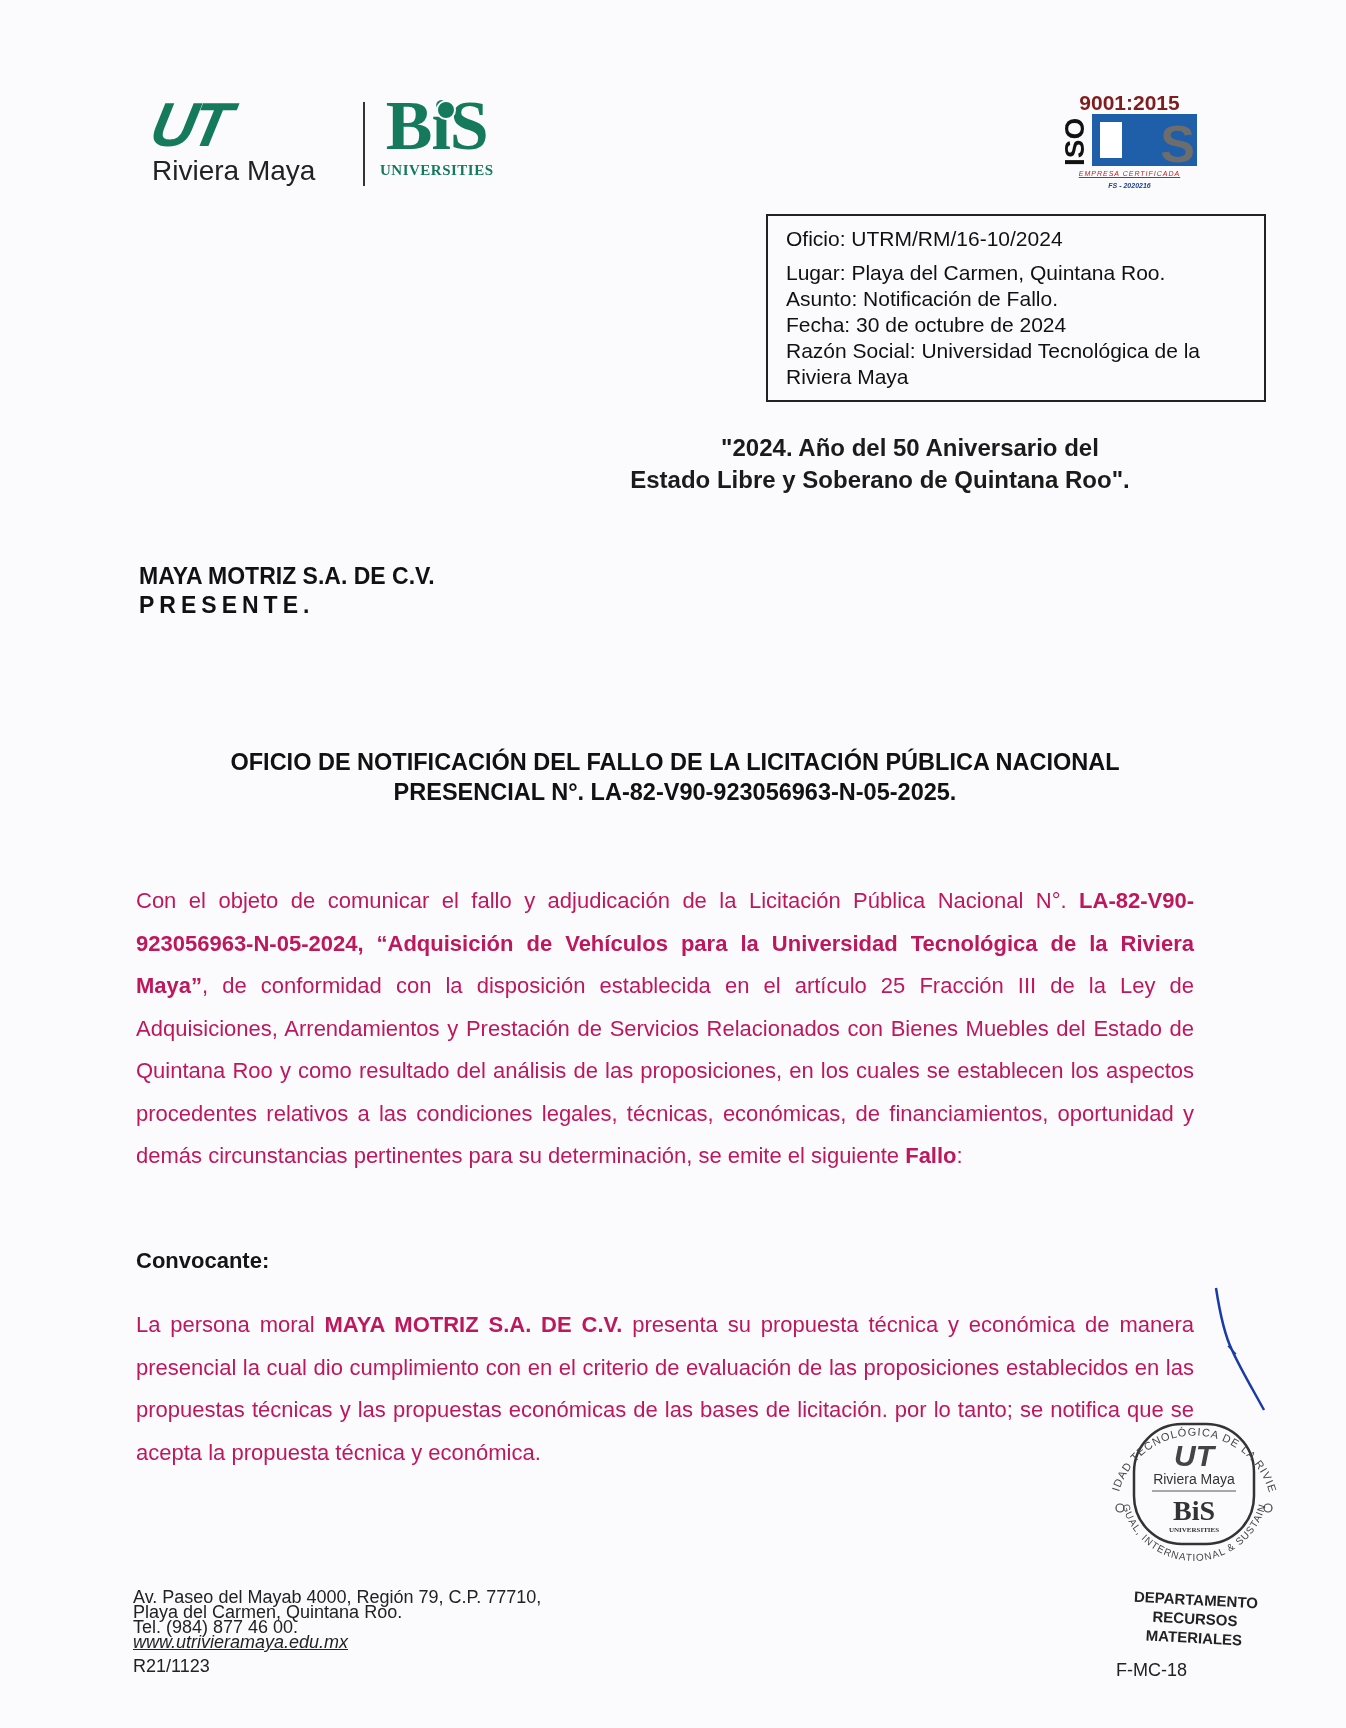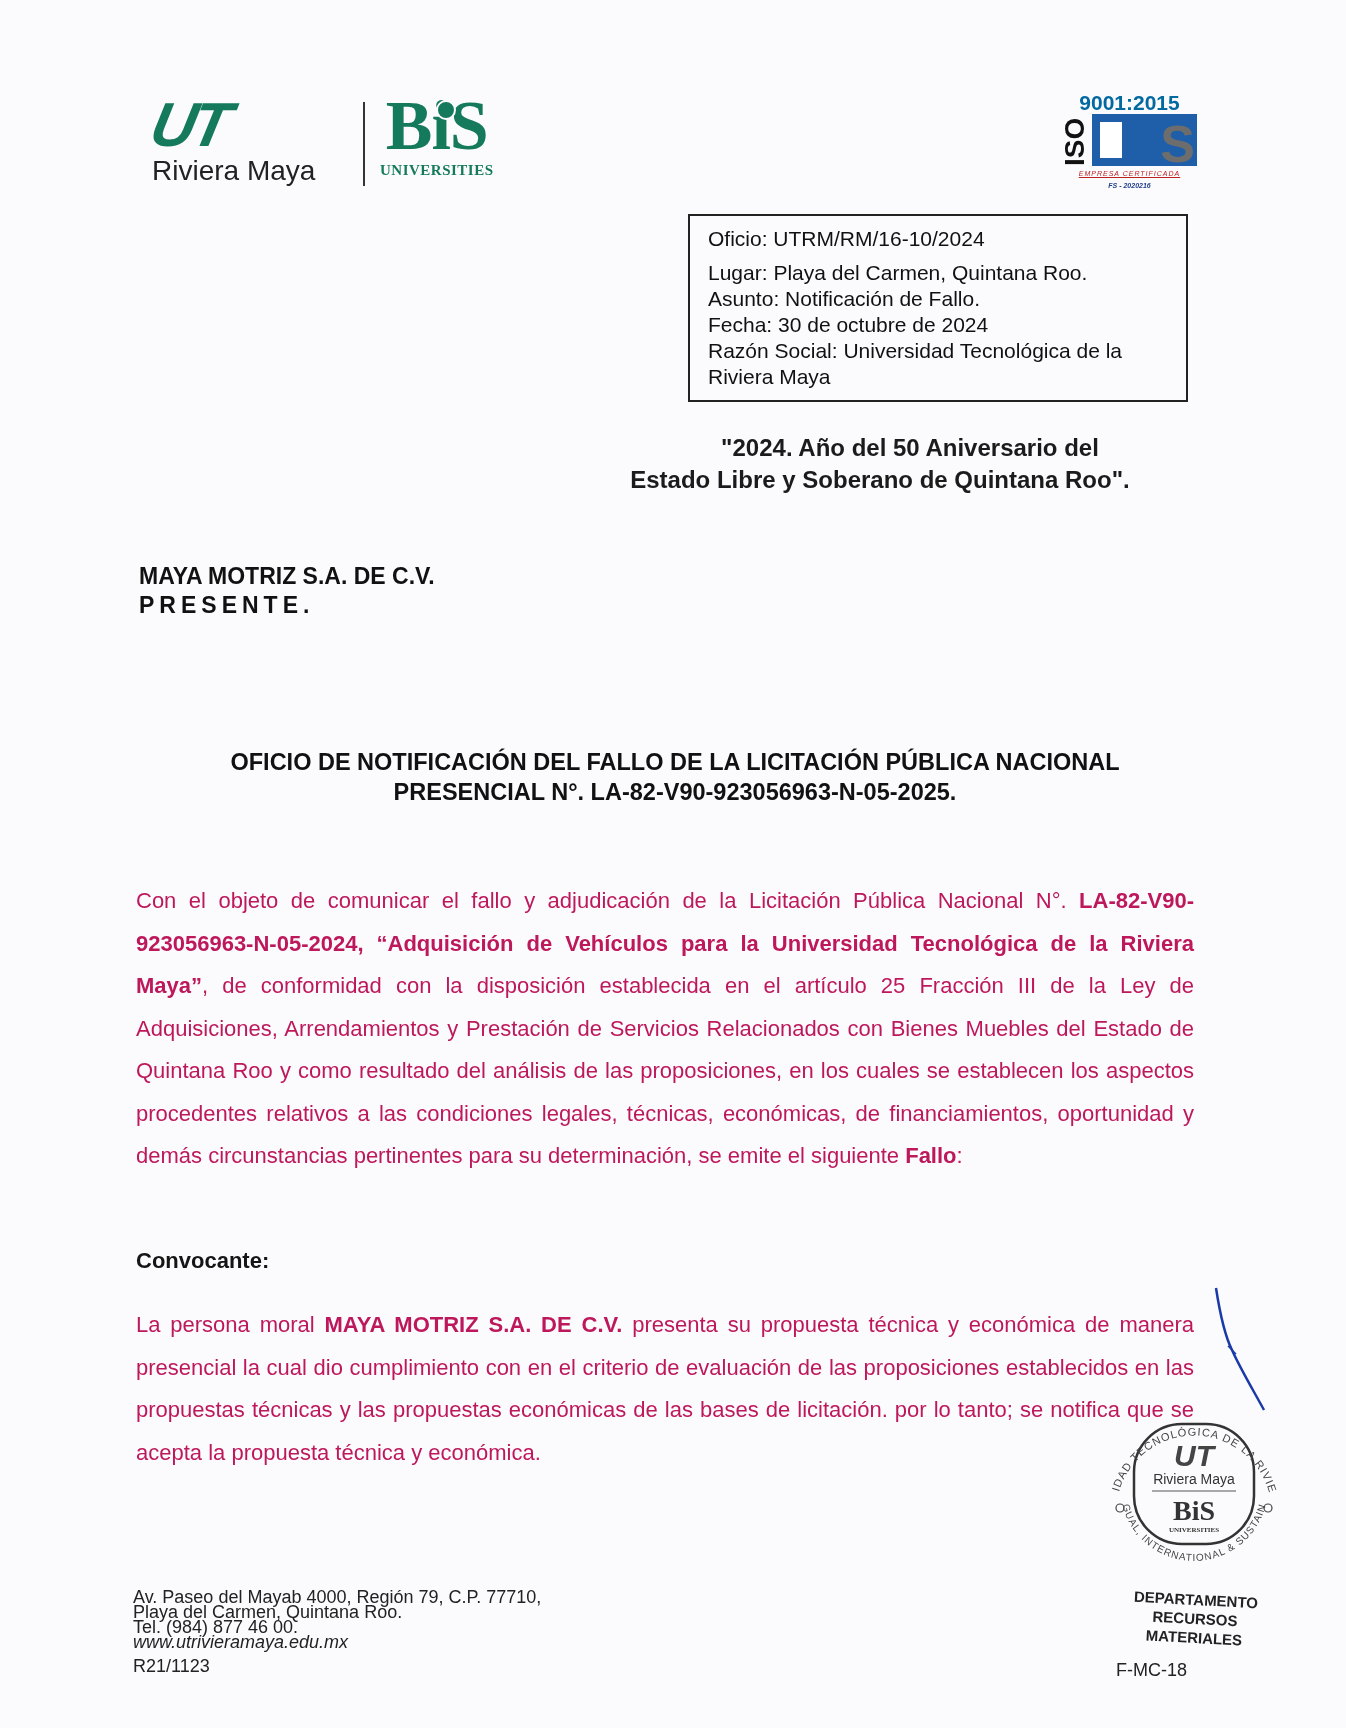--- a/index.html
+++ b/index.html
@@ -15,31 +15,31 @@
     font-size:62px; color:#157a5c; letter-spacing:-4px; line-height:58px; transform:skewX(-12deg); }
   .ut-sub { font-size:28px; color:#222; line-height:30px; margin-top:2px; letter-spacing:0px; }
   #logo-sep { left:363px; top:102px; width:2px; height:84px; background:#333; }
   #logo-bis { left:380px; top:94px; text-align:center; }
   .bis-mark { font-family:"Liberation Serif", serif; font-weight:bold; font-size:70px; color:#157a5c; line-height:64px; letter-spacing:-1px; position:relative; }
   .bis-globe { position:absolute; left:56px; top:6px; width:16px; height:16px; border-radius:50%; background:#157a5c; border:2px solid #fbfbfd; }
   .bis-sub { font-family:"Liberation Serif", serif; font-weight:bold; font-size:15px; color:#157a5c; letter-spacing:0.5px; margin-top:4px; }
 
   
   #iso { left:1062px; top:92px; width:135px; }
-  .iso-num { font-weight:bold; font-size:21px; color:#0369a1; line-height:22px; text-align:center; }
+  .iso-num { font-weight:bold; font-size:21px; color:#7f1d1d; line-height:22px; text-align:center; }
   .iso-body { display:flex; align-items:stretch; height:52px; margin-top:0px; }
   .iso-text { writing-mode:vertical-rl; transform:rotate(180deg); font-weight:bold; font-size:28px; color:#111; line-height:26px; }
   .iso-box { flex:1; margin-left:4px; background:#1f5ea8; position:relative; }
   .iso-box .inner { position:absolute; left:8px; top:8px; width:22px; height:36px; background:#fff; }
   .iso-box .s { position:absolute; right:2px; bottom:-4px; font-weight:bold; font-size:52px; color:#6d6d6d; line-height:52px; }
   .iso-cert { font-size:7px; font-style:italic; color:#b22; text-decoration:underline; letter-spacing:1px; margin-top:4px; text-align:center; }
   .iso-fs { font-size:7px; font-style:italic; font-weight:bold; color:#1f3f8a; text-align:center; margin-top:5px; }
 
   
-  #info-box { left:688px; top:214px; width:500px; height:188px; border:2px solid #222; box-sizing:border-box; padding:10px 14px 0 18px; font-size:21px; line-height:26px; color:#111; }
+  #info-box { left:766px; top:214px; width:500px; height:188px; border:2px solid #222; box-sizing:border-box; padding:10px 14px 0 18px; font-size:21px; line-height:26px; color:#111; }
   #info-box .oficio { margin-bottom:8px; }
 
   
   #motto { left:580px; top:432px; width:600px; text-align:center; font-weight:bold; font-size:24px; line-height:32px; color:#1b1b1b; }
   #motto .l1 { padding-left:60px; }
 
   
   #recipient { left:139px; top:562px; font-weight:bold; font-size:23px; line-height:29px; color:#111; }
   #recipient .presente { letter-spacing:5px; }
 
@@ -55,21 +55,21 @@
 
   
   #signature { left:1210px; top:1284px; }
 
   
   #stamp { left:1096px; top:1386px; width:196px; height:196px; }
   #stamp-label { left:1100px; top:1590px; width:190px; text-align:center; font-weight:bold; font-size:15px; line-height:19px; color:#222; transform:rotate(3deg); }
 
   
   #footer-address { left:133px; top:1590px; font-size:18px; line-height:15px; color:#222; }
-  #footer-address .web { font-style:italic; }
+  #footer-address .web { font-style:italic; text-decoration:underline; }
   #footer-code { left:133px; top:1656px; font-size:18px; color:#222; }
   #footer-form { left:1116px; top:1660px; font-size:18px; color:#222; }
 </style>
 </head>
 <body>
 
 <div id="logo-ut" class="abs">
   <div class="ut-mark">UT</div>
   <div class="ut-sub">Riviera Maya</div>
 </div>

